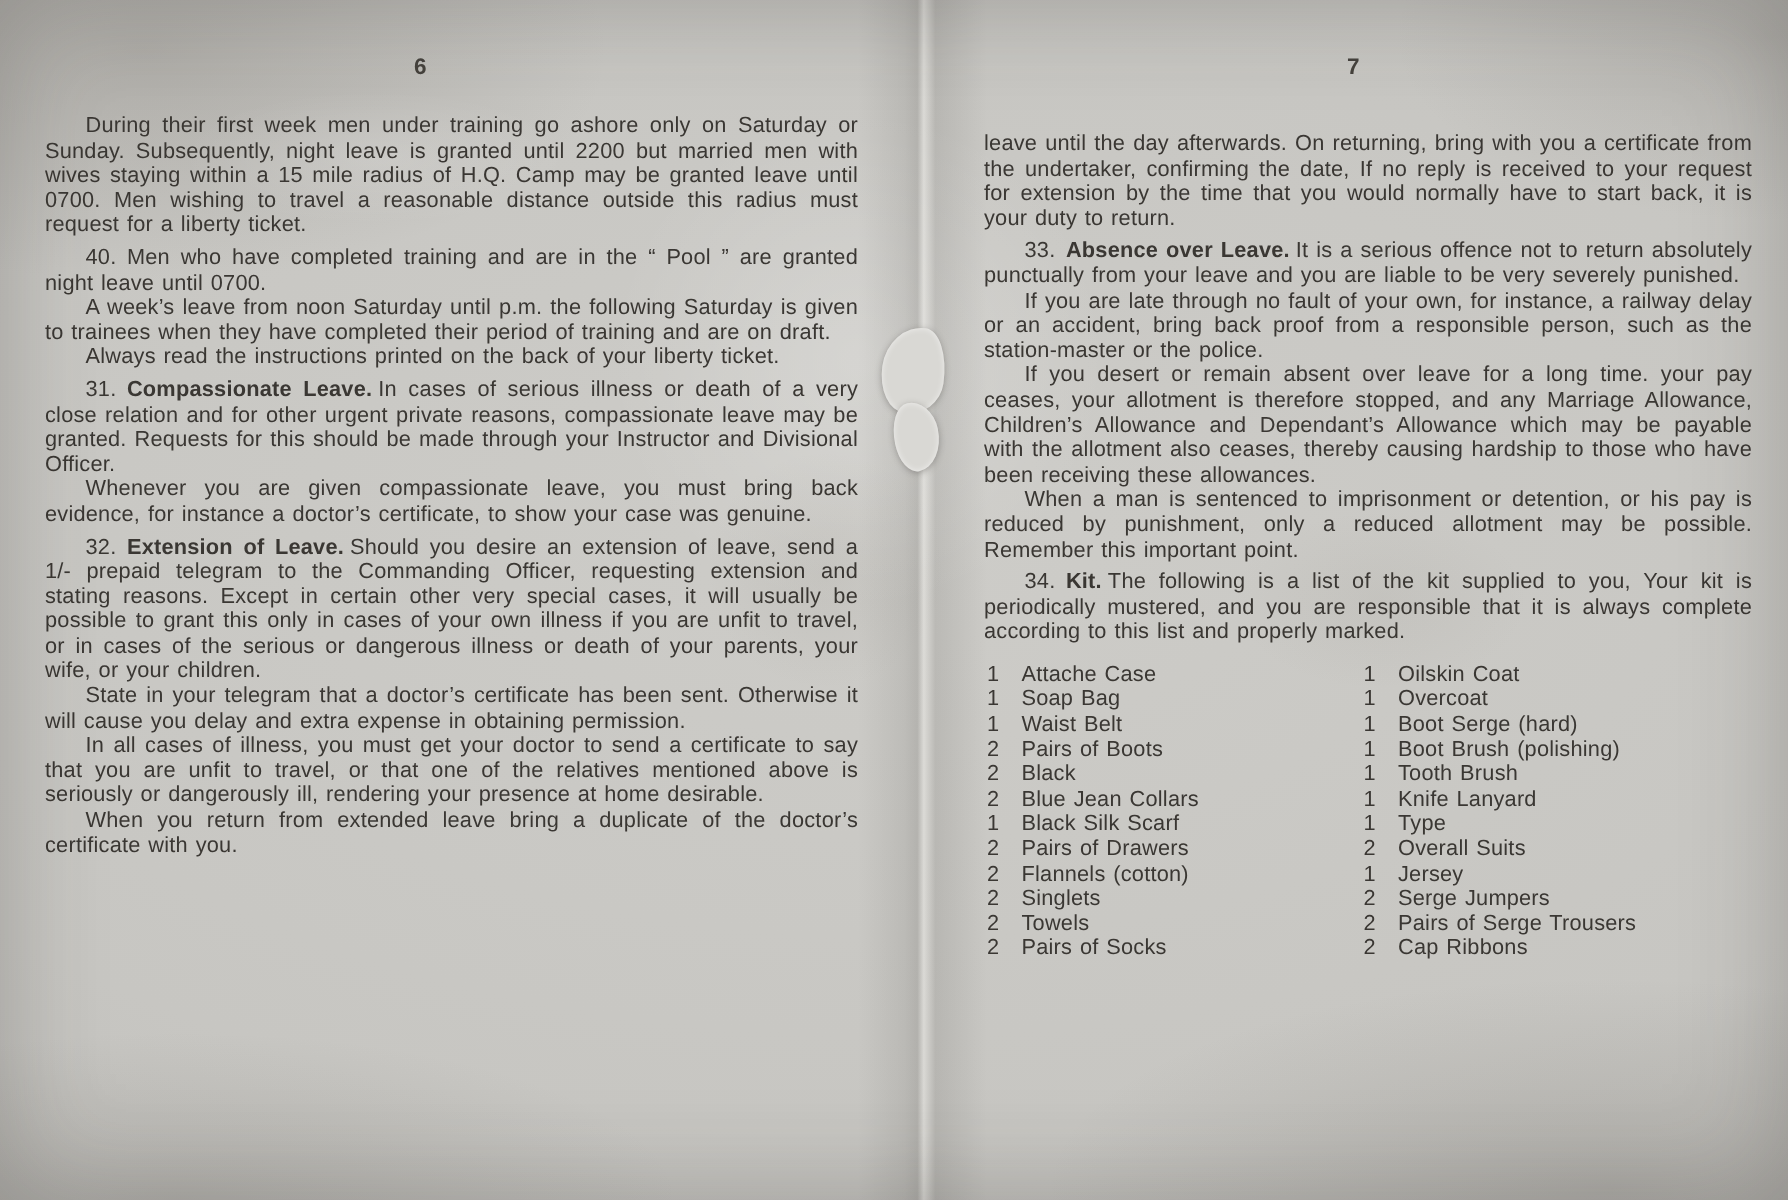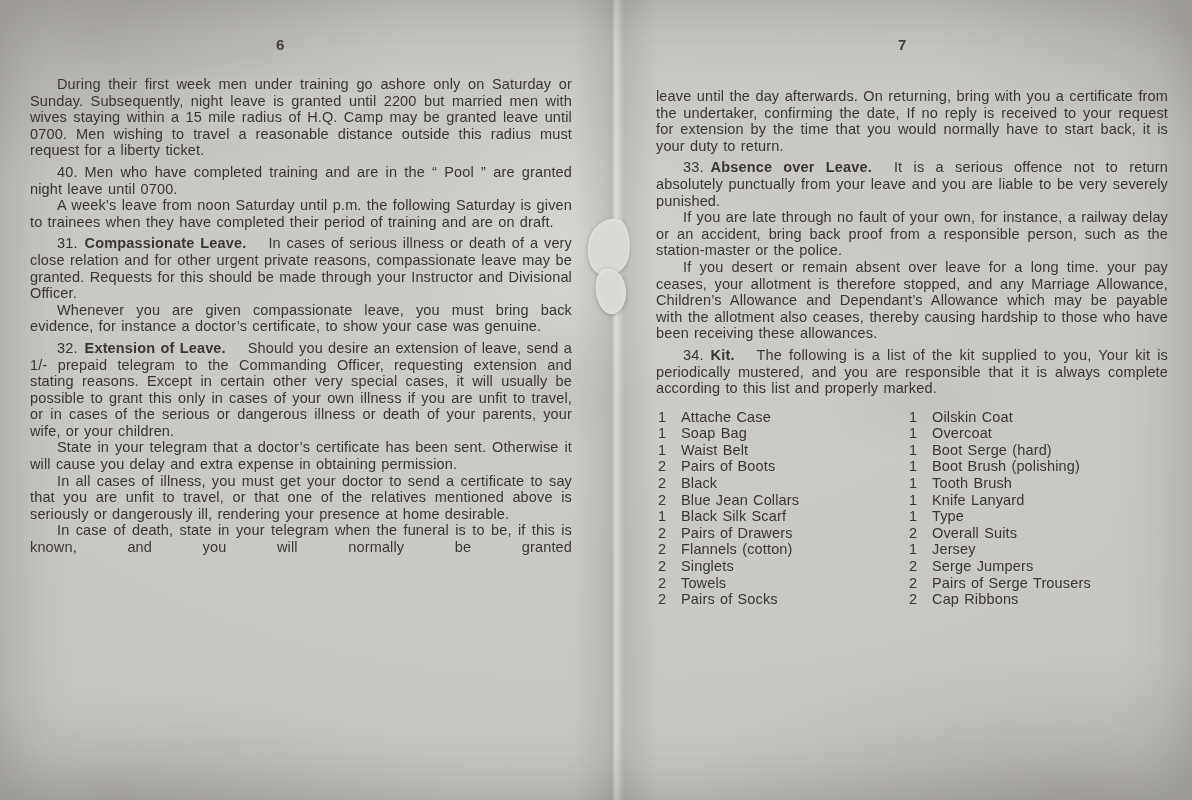--- a/index.html
+++ b/index.html
@@ -56,21 +56,21 @@
     word-spacing: 1px;
   }
   .left-text  { left:30px;  top:76px; width:542px; }
   .right-text { left:656px; top:88px; width:512px; }
 
   p.para { margin:0; text-indent:27px; }
   p.noindent { text-indent:0; }
   p.sec { margin-top:5px; }
   p.fill-last { text-align-last: justify; }
   .num { padding-right:7px;margin-top:38px; }
-  .ptitle { font-weight:bold; padding-right:22px; }
+  .ptitle { font-weight:bold; padding-right:4px; }
 
   .kit { display:flex; margin:12px 0 0 2px; text-align:left; }
   .kit-col-1 { width:252px; }
   .kit-col-2 { width:260px; }
   .kit-row { display:flex; line-height:16.6px; }
   .qty { width:23px; flex:none; }
   .closing { margin-top:12px; }
 </style>
 </head>
 <body>
@@ -89,53 +89,59 @@
   <div class="page-text left-text">
     <p class="para">
       <span>During their first week men under training go ashore only on Saturday or Sunday. Subsequently, night leave is granted until 2200 but married men with wives staying within a 15 mile radius of H.Q. Camp may be granted leave until 0700. Men wishing to travel a reasonable distance outside this radius must request for a liberty ticket.</span>
     </p>
     <p class="para sec">
       <span class="num">40.</span><span>Men who have completed training and are in the “ Pool ” are granted night leave until 0700.</span>
     </p>
     <p class="para">
       <span>A week’s leave from noon Saturday until p.m. the following Saturday is given to trainees when they have completed their period of training and are on draft.</span>
     </p>
+    <p class="para">
+      <span>Always read the instructions printed on the back of your liberty ticket.</span>
+    </p>
     <p class="para sec">
       <span class="num">31.</span><span class="ptitle">Compassionate Leave.</span><span>In cases of serious illness or death of a very close relation and for other urgent private reasons, compassionate leave may be granted. Requests for this should be made through your Instructor and Divisional Officer.</span>
     </p>
     <p class="para">
       <span>Whenever you are given compassionate leave, you must bring back evidence, for instance a doctor’s certificate, to show your case was genuine.</span>
     </p>
     <p class="para sec">
       <span class="num">32.</span><span class="ptitle">Extension of Leave.</span><span>Should you desire an extension of leave, send a 1/- prepaid telegram to the Commanding Officer, requesting extension and stating reasons. Except in certain other very special cases, it will usually be possible to grant this only in cases of your own illness if you are unfit to travel, or in cases of the serious or dangerous illness or death of your parents, your wife, or your children.</span>
     </p>
     <p class="para">
       <span>State in your telegram that a doctor’s certificate has been sent. Otherwise it will cause you delay and extra expense in obtaining permission.</span>
     </p>
     <p class="para">
       <span>In all cases of illness, you must get your doctor to send a certificate to say that you are unfit to travel, or that one of the relatives mentioned above is seriously or dangerously ill, rendering your presence at home desirable.</span>
     </p>
-    <p class="para fill-last">
-      <span>In case of death, state in your telegram when the funeral is to be, if this is known, and you will normally be granted</span>
+    <p class="para">
+      <span>When you return from extended leave bring a duplicate of the doctor’s certificate with you.</span>
     </p>
   </div>
 
   <div class="page-text right-text">
     <p class="para noindent">
       <span>leave until the day afterwards. On returning, bring with you a certificate from the undertaker, confirming the date, If no reply is received to your request for extension by the time that you would normally have to start back, it is your duty to return.</span>
     </p>
     <p class="para sec">
       <span class="num">33.</span><span class="ptitle">Absence over Leave.</span><span>It is a serious offence not to return absolutely punctually from your leave and you are liable to be very severely punished.</span>
     </p>
     <p class="para">
       <span>If you are late through no fault of your own, for instance, a railway delay or an accident, bring back proof from a responsible person, such as the station-master or the police.</span>
     </p>
     <p class="para">
       <span>If you desert or remain absent over leave for a long time. your pay ceases, your allotment is therefore stopped, and any Marriage Allowance, Children’s Allowance and Dependant’s Allowance which may be payable with the allotment also ceases, thereby causing hardship to those who have been receiving these allowances.</span>
     </p>
+    <p class="para">
+      <span>When a man is sentenced to imprisonment or detention, or his pay is reduced by punishment, only a reduced allotment may be possible. Remember this important point.</span>
+    </p>
     <p class="para sec">
       <span class="num">34.</span><span class="ptitle">Kit.</span><span>The following is a list of the kit supplied to you, Your kit is periodically mustered, and you are responsible that it is always complete according to this list and properly marked.</span>
     </p>
 
     <div class="kit">
       <div class="kit-col-1">
         <div class="kit-row">
             <span class="qty">1</span>
             <span>Attache Case</span>
           </div>

